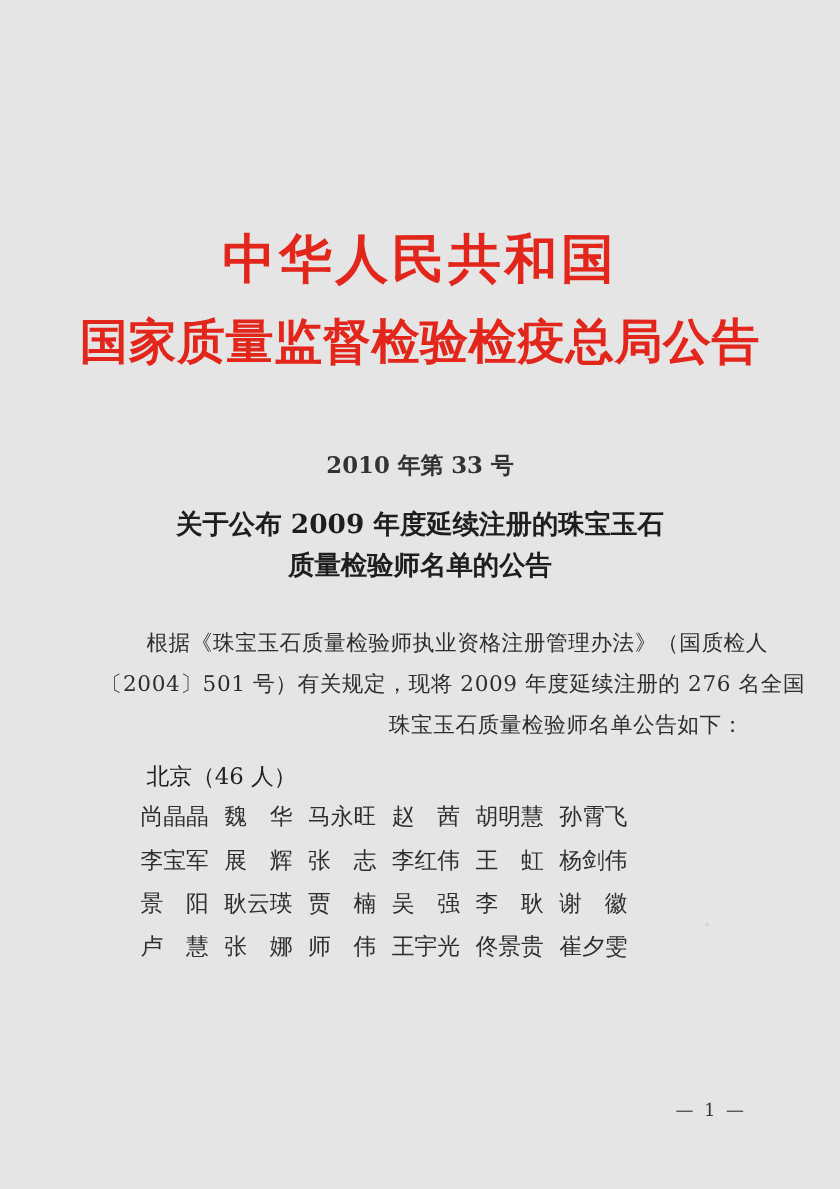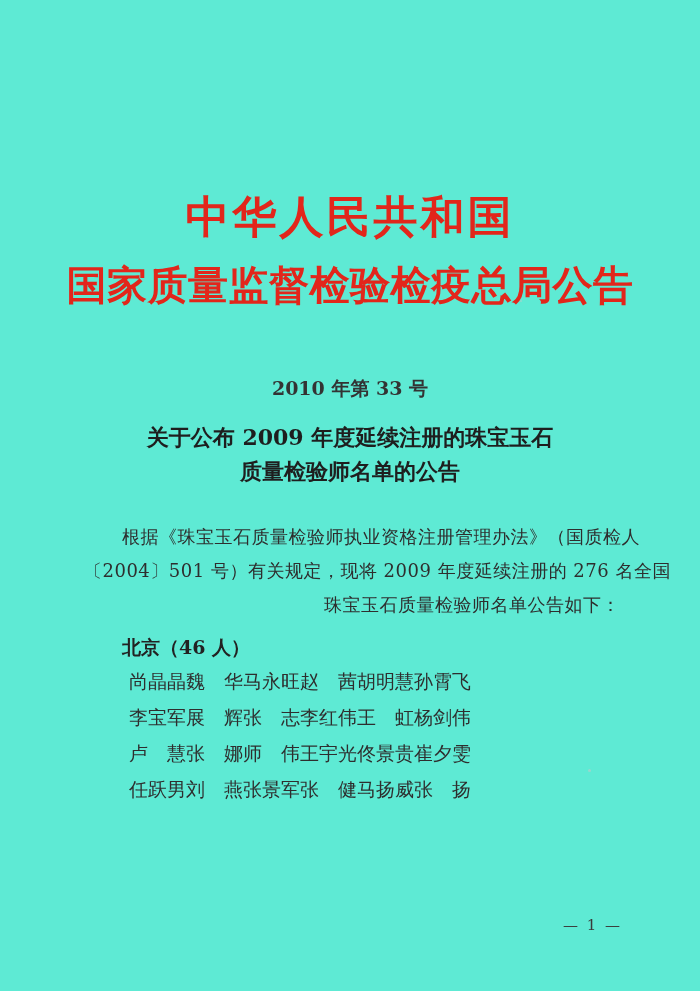--- a/index.html
+++ b/index.html
@@ -4,21 +4,21 @@
 <style>
   html, body {
     margin: 0;
     padding: 0;
     background: #ffffff;
   }
   .page {
     position: relative;
     width: 700px;
     height: 991px;
-    background: #5eead4;
+    background: #e5e5e5;
     overflow: hidden;
     font-family: "DejaVu Serif", "Liberation Serif", serif;
     color: #2b2b2b;
   }
   .red-title {
     text-align: center;
     color: #e2261b;
     font-weight: bold;
     white-space: nowrap;
   }
@@ -61,32 +61,32 @@
     white-space: nowrap;
     letter-spacing: 0.5px;
   }
   .body-line.indent {
     text-indent: 38px;
   }
   .section-head {
     margin: 13px 0 0 122px;
     font-size: 19px;
     line-height: 25px;
-    font-weight: bold;
+    font-weight: normal;
     color: #222;
   }
   .names {
     margin: 3px 0 0 117px;
     width: 406px;
   }
   .name-row {
     display: flex;
+    justify-content: space-between;
     height: 36px;
     align-items: center;
-    margin-left: 12px;
   }
   .name-cell {
     font-size: 19px;
     line-height: 19px;
     white-space: nowrap;
     color: #2e2e2e;
   }
   .page-footer {
     position: absolute;
     top: 916px;
@@ -143,38 +143,38 @@
     <div class="name-row">
       <span class="name-cell">李宝军</span>
       <span class="name-cell">展　辉</span>
       <span class="name-cell">张　志</span>
       <span class="name-cell">李红伟</span>
       <span class="name-cell">王　虹</span>
       <span class="name-cell">杨剑伟</span>
     </div>
 
 
+    <div class="name-row">
+      <span class="name-cell">景　阳</span>
+      <span class="name-cell">耿云瑛</span>
+      <span class="name-cell">贾　楠</span>
+      <span class="name-cell">吴　强</span>
+      <span class="name-cell">李　耿</span>
+      <span class="name-cell">谢　徽</span>
+    </div>
 
     <div class="name-row">
       <span class="name-cell">卢　慧</span>
       <span class="name-cell">张　娜</span>
       <span class="name-cell">师　伟</span>
       <span class="name-cell">王宇光</span>
       <span class="name-cell">佟景贵</span>
       <span class="name-cell">崔夕雯</span>
     </div>
 
-    <div class="name-row">
-      <span class="name-cell">任跃男</span>
-      <span class="name-cell">刘　燕</span>
-      <span class="name-cell">张景军</span>
-      <span class="name-cell">张　健</span>
-      <span class="name-cell">马扬威</span>
-      <span class="name-cell">张　扬</span>
-    </div>
 
   </div>
 
   <div class="page-footer">— 1 —</div>
 
   <div class="speck s1"></div>
   <div class="speck s2"></div>
 
 </div>
 

